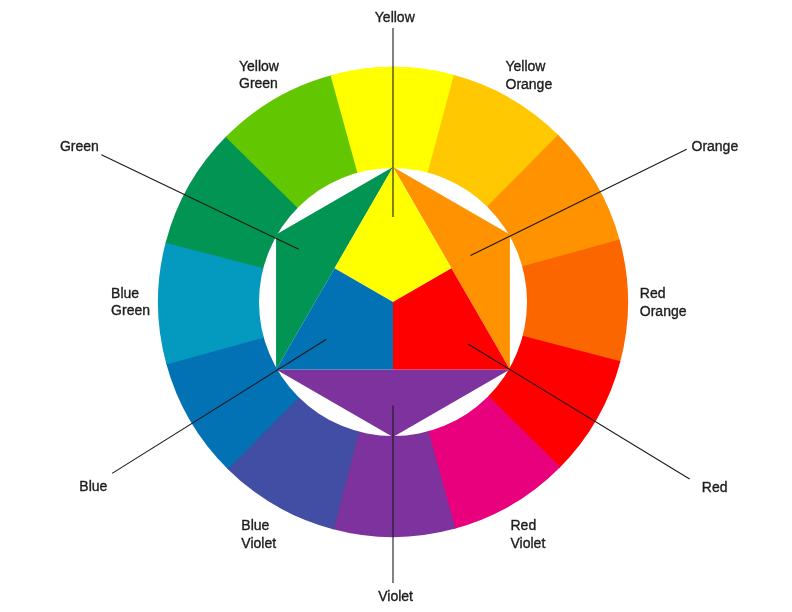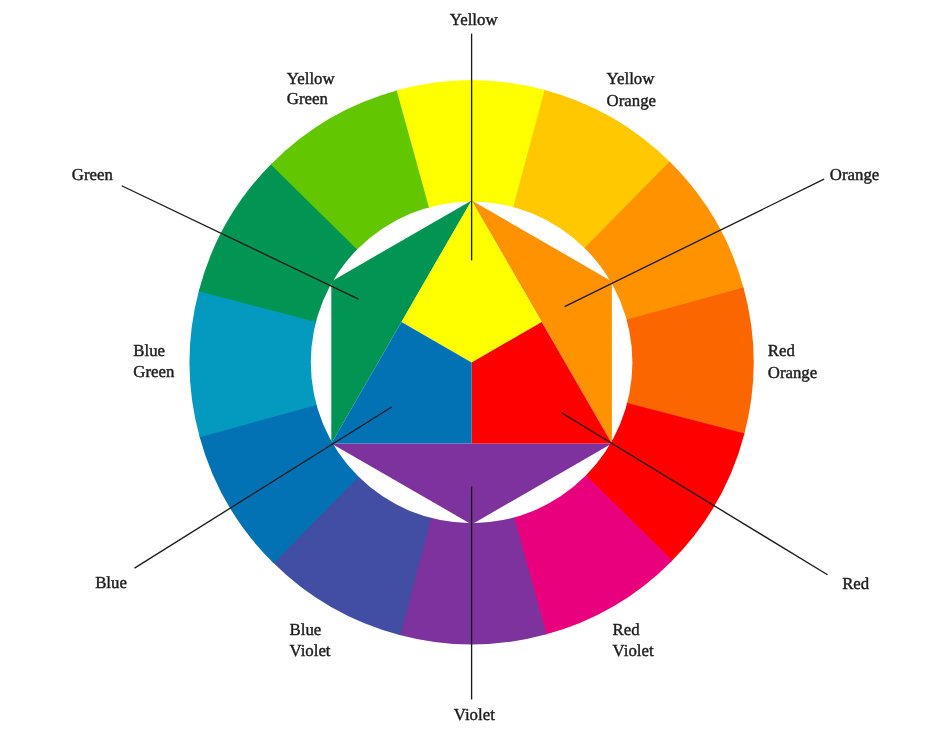--- a/index.html
+++ b/index.html
@@ -6,21 +6,21 @@
   html,body{margin:0;padding:0;}
   body{
     width:792px;height:612px;background:#ffffff;overflow:hidden;
     font-family:"Liberation Sans",sans-serif;
     -webkit-font-smoothing:antialiased;
   }
   #stage{position:relative;width:792px;height:612px;}
   #wheel{position:absolute;left:0;top:0;width:792px;height:612px;}
   .label{
     position:absolute;color:#1c1c1c;font-size:14px;line-height:17.6px;
-    white-space:nowrap;font-family:Liberation Serif, serif;
+    white-space:nowrap;font-family:Liberation Sans, sans-serif;
     transform:translateZ(0);
     -webkit-text-stroke:0.35px #1c1c1c;
   }
 </style>
 </head>
 <body>
 
 <div id="stage">
 
   <svg id="wheel" viewBox="0 0 792 612">

